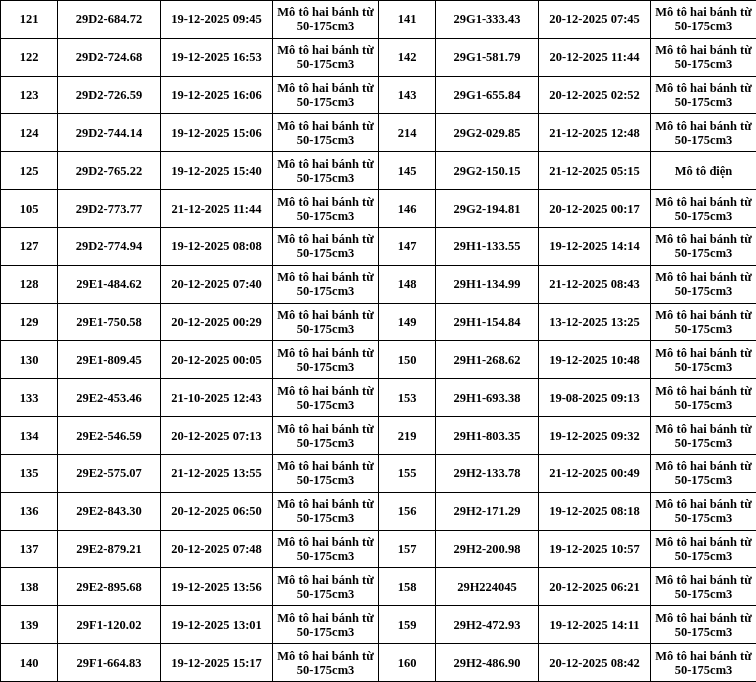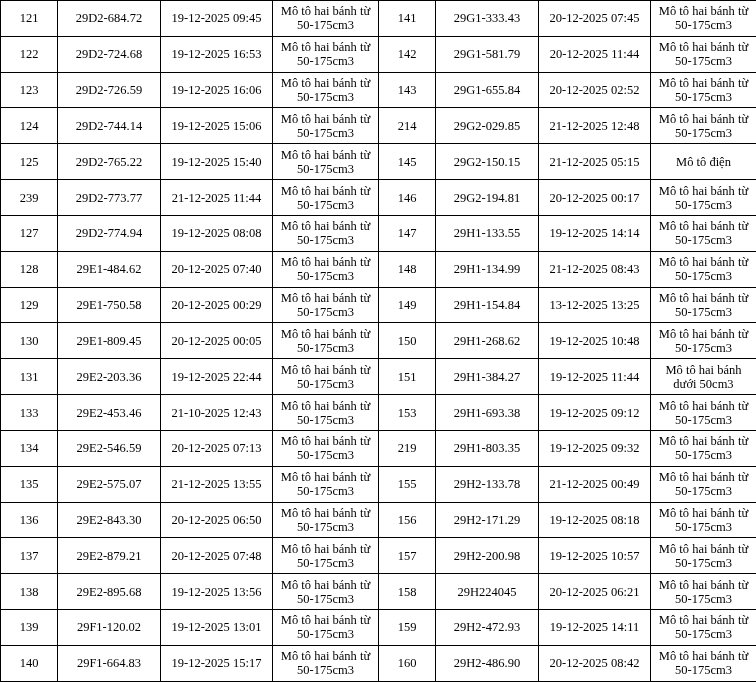--- a/index.html
+++ b/index.html
@@ -17,20 +17,21 @@
     width: 756px;
     height: 682px;
     box-sizing: border-box;
     overflow: hidden;
   }
   table.plate-table {
     border-collapse: collapse;
     table-layout: fixed;
     width: 756px;
     height: 682px;
+    font-weight: bold;
   }
   table.plate-table td {
     border: 1px solid #000000;
     text-align: center;
     vertical-align: middle;
     font-size: 12.5px;
     line-height: 1.12;
     padding: 1px 2px;
     word-wrap: break-word;
     overflow: hidden;
@@ -106,21 +107,21 @@
           <td>125</td>
           <td>29D2-765.22</td>
           <td>19-12-2025 15:40</td>
           <td class="type-cell">Mô tô hai bánh từ 50-175cm3</td>
           <td>145</td>
           <td>29G2-150.15</td>
           <td>21-12-2025 05:15</td>
           <td class="type-cell">Mô tô điện</td>
         </tr>
         <tr>
-          <td>239</td>
+          <td>105</td>
           <td>29D2-773.77</td>
           <td>21-12-2025 11:44</td>
           <td class="type-cell">Mô tô hai bánh từ 50-175cm3</td>
           <td>146</td>
           <td>29G2-194.81</td>
           <td>20-12-2025 00:17</td>
           <td class="type-cell">Mô tô hai bánh từ 50-175cm3</td>
         </tr>
         <tr>
           <td>127</td>
@@ -156,37 +157,27 @@
           <td>130</td>
           <td>29E1-809.45</td>
           <td>20-12-2025 00:05</td>
           <td class="type-cell">Mô tô hai bánh từ 50-175cm3</td>
           <td>150</td>
           <td>29H1-268.62</td>
           <td>19-12-2025 10:48</td>
           <td class="type-cell">Mô tô hai bánh từ 50-175cm3</td>
         </tr>
         <tr>
-          <td>131</td>
-          <td>29E2-203.36</td>
-          <td>19-12-2025 22:44</td>
-          <td class="type-cell">Mô tô hai bánh từ 50-175cm3</td>
-          <td>151</td>
-          <td>29H1-384.27</td>
-          <td>19-12-2025 11:44</td>
-          <td class="type-cell">Mô tô hai bánh dưới 50cm3</td>
-        </tr>
-        <tr>
           <td>133</td>
           <td>29E2-453.46</td>
           <td>21-10-2025 12:43</td>
           <td class="type-cell">Mô tô hai bánh từ 50-175cm3</td>
           <td>153</td>
           <td>29H1-693.38</td>
-          <td>19-12-2025 09:12</td>
+          <td>19-08-2025 09:13</td>
           <td class="type-cell">Mô tô hai bánh từ 50-175cm3</td>
         </tr>
         <tr>
           <td>134</td>
           <td>29E2-546.59</td>
           <td>20-12-2025 07:13</td>
           <td class="type-cell">Mô tô hai bánh từ 50-175cm3</td>
           <td>219</td>
           <td>29H1-803.35</td>
           <td>19-12-2025 09:32</td>

